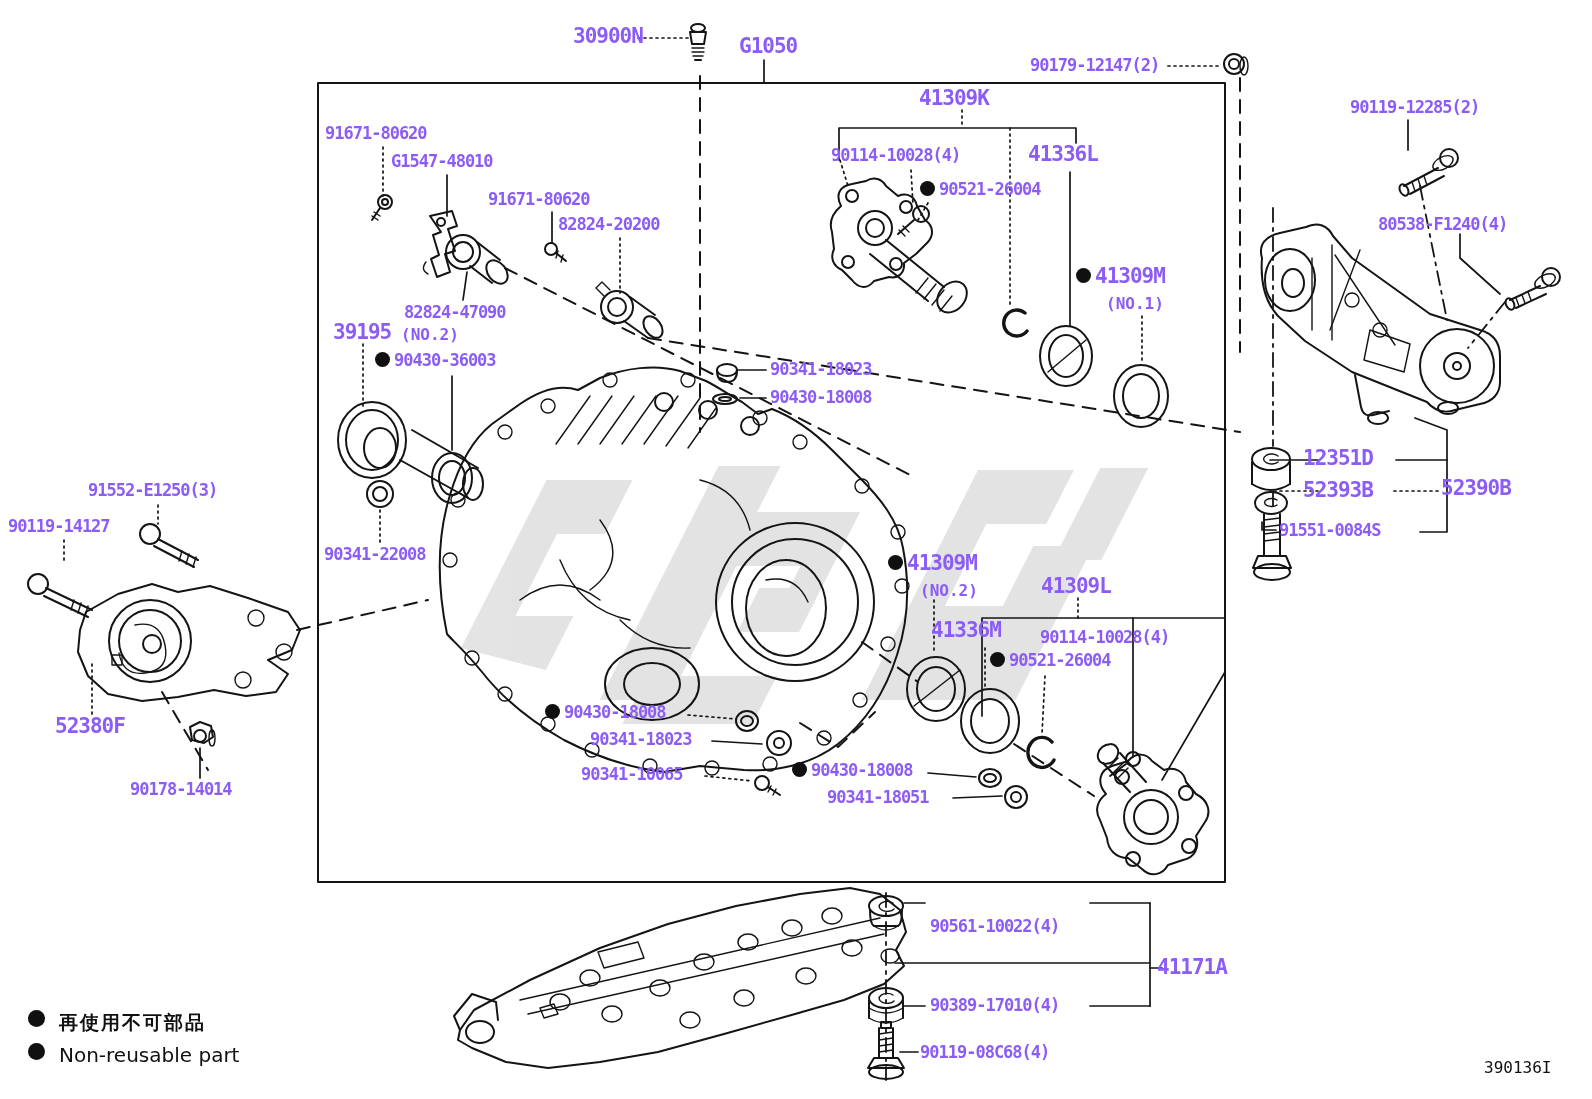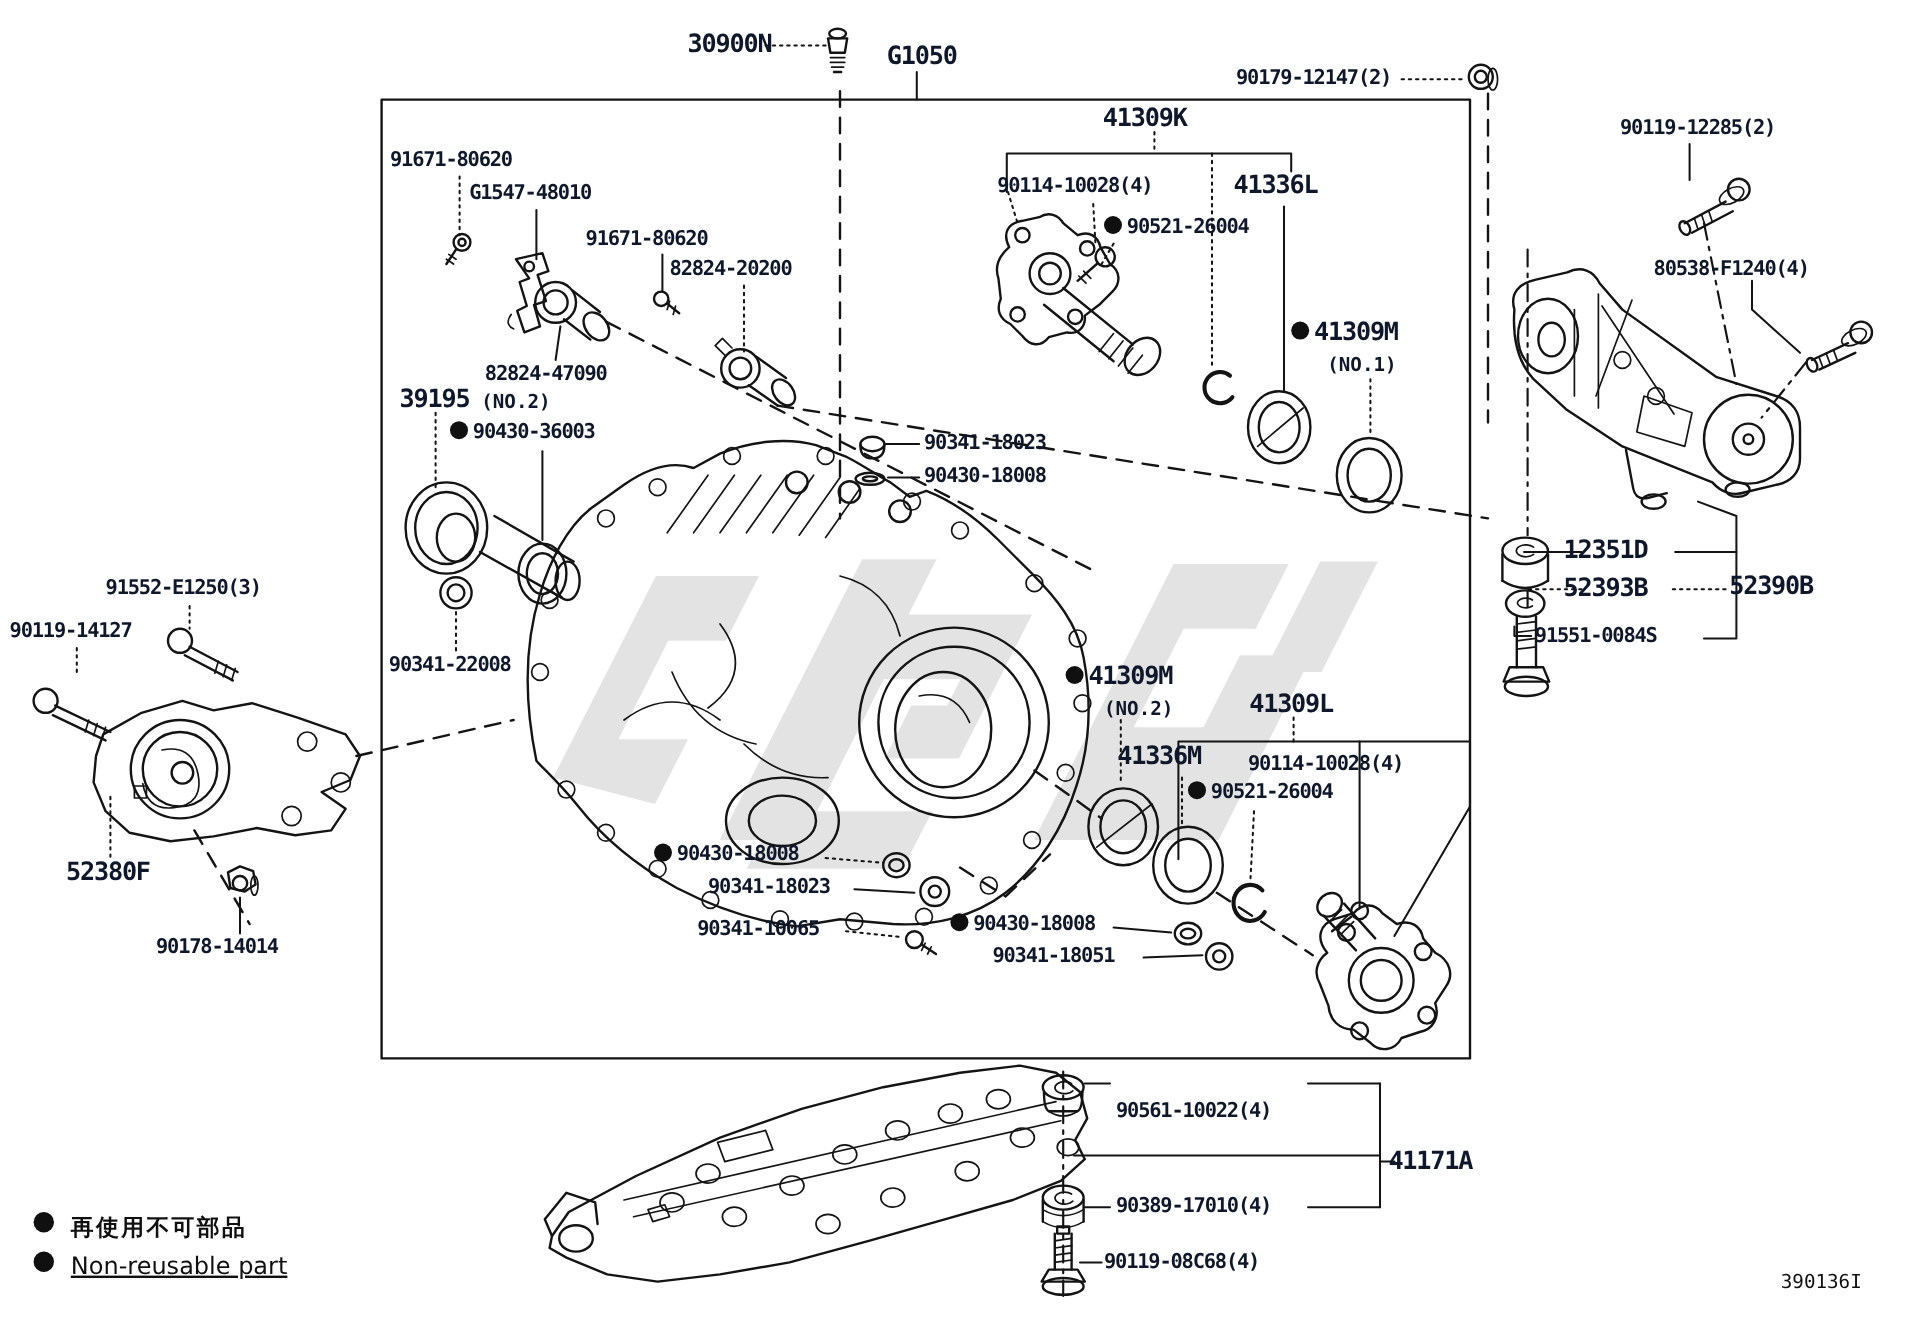--- a/index.html
+++ b/index.html
@@ -9,31 +9,31 @@
   #art *{vector-effect:non-scaling-stroke;}
   svg{stroke:#141414;fill:none;stroke-width:2;stroke-linecap:round;stroke-linejoin:round;}
   .ld{stroke-width:1.7;}
   .ldd{stroke-width:1.7;stroke-dasharray:2 4;}
   .dash{stroke-dasharray:13 9;}
   .dashdot{stroke-dasharray:14 6 3 6;stroke-width:1.8;}
   .thick{stroke-width:3.4;}
   .thin{stroke-width:1.4;}
   .wm{fill:#c9c9c9;opacity:.5;stroke:none;}
   #labels-layer{position:absolute;left:0;top:0;width:100%;height:100%;}
-  .plabel{position:absolute;color:#0f172a;font-weight:700;white-space:nowrap;letter-spacing:-1px;line-height:1;}
+  .plabel{position:absolute;color:#8b5cf6;font-weight:700;white-space:nowrap;letter-spacing:-1px;line-height:1;}
   .plabel.md{font-size:17px;}
   .plabel.lg{font-size:21px;}
   .plabel.sm{font-size:16px;letter-spacing:0;}
   .pdot{display:inline-block;width:15px;height:15px;border-radius:50%;background:#101010;
         margin-right:4px;vertical-align:middle;position:relative;top:-2px;}
   #legend{position:absolute;left:28px;top:1010px;color:#101010;}
   .legend-row{display:flex;align-items:flex-start;margin-bottom:7px;}
   .legend-dot{width:17px;height:17px;border-radius:50%;background:#101010;margin-right:14px;flex:0 0 auto;}
   .legend-jp{font-family:"DejaVu Sans",sans-serif;font-size:19px;font-weight:700;letter-spacing:2px;}
-  .legend-en{font-family:"DejaVu Sans",sans-serif;font-size:20px;font-weight:400;text-decoration:underline;}
+  .legend-en{font-family:"DejaVu Sans",sans-serif;font-size:20px;font-weight:400;}
   #diagram-id{position:absolute;left:1484px;top:1058px;font-size:16px;color:#101010;font-weight:400;}
 </style>
 </head>
 <body>
 
 <div id="stage">
 
 <svg id="art" width="1592" height="1099" viewBox="0 0 1592 1099">
 
   <g class="wm" transform="skewX(-8) translate(80,0)">

